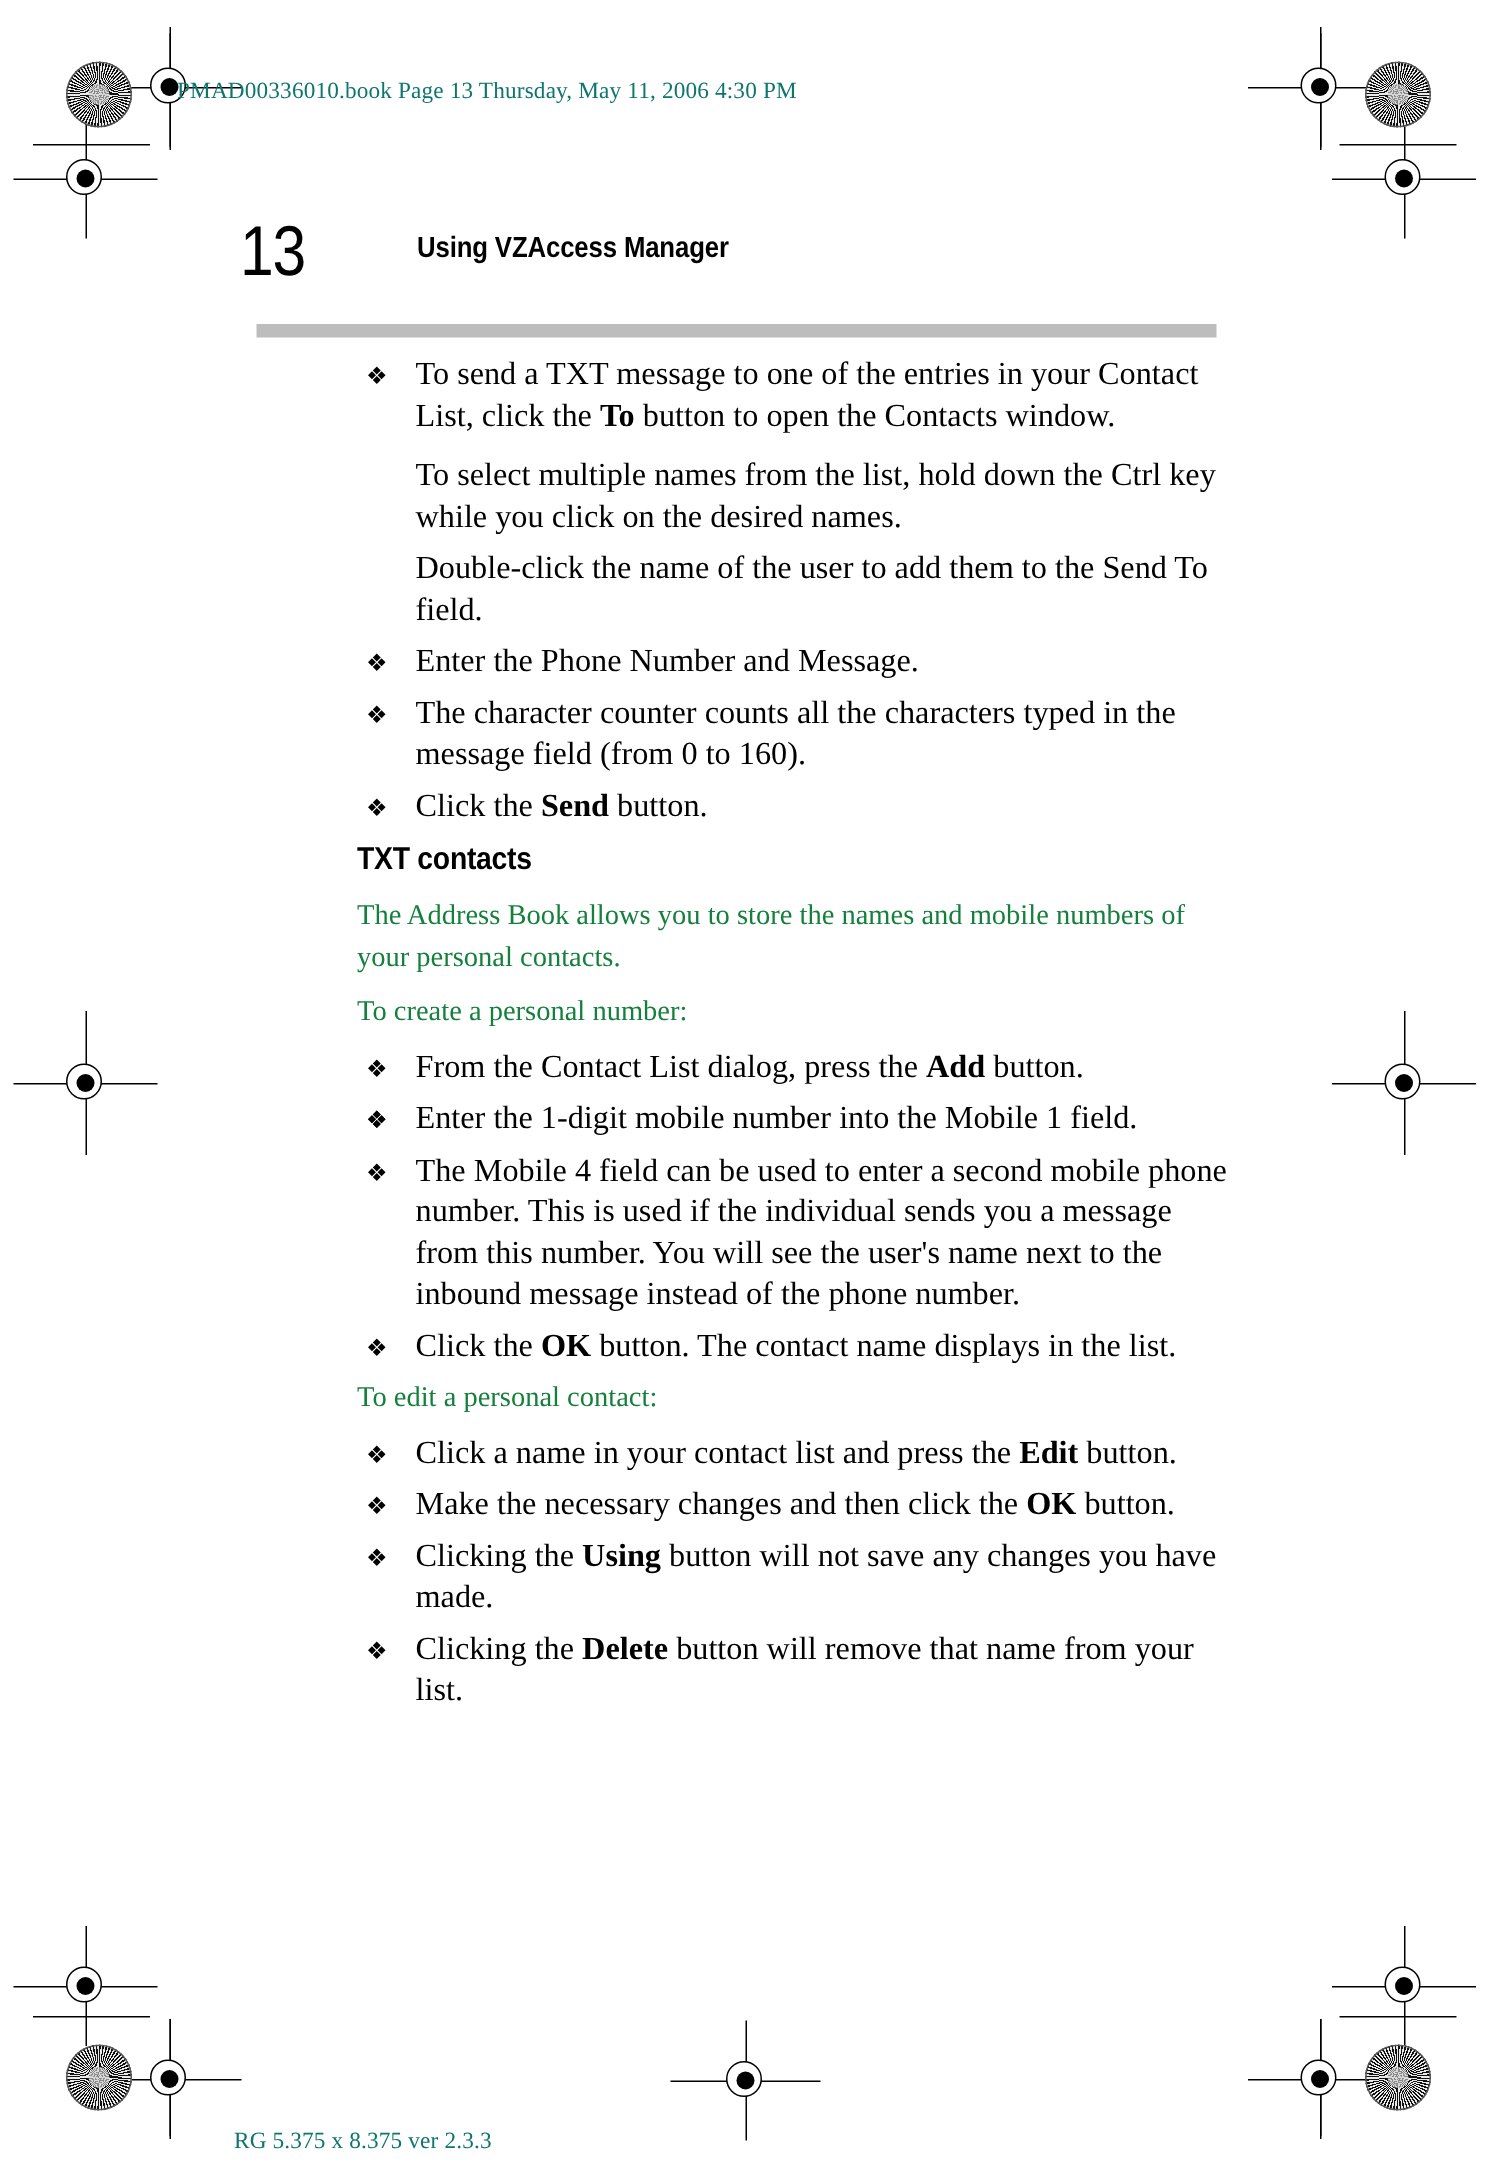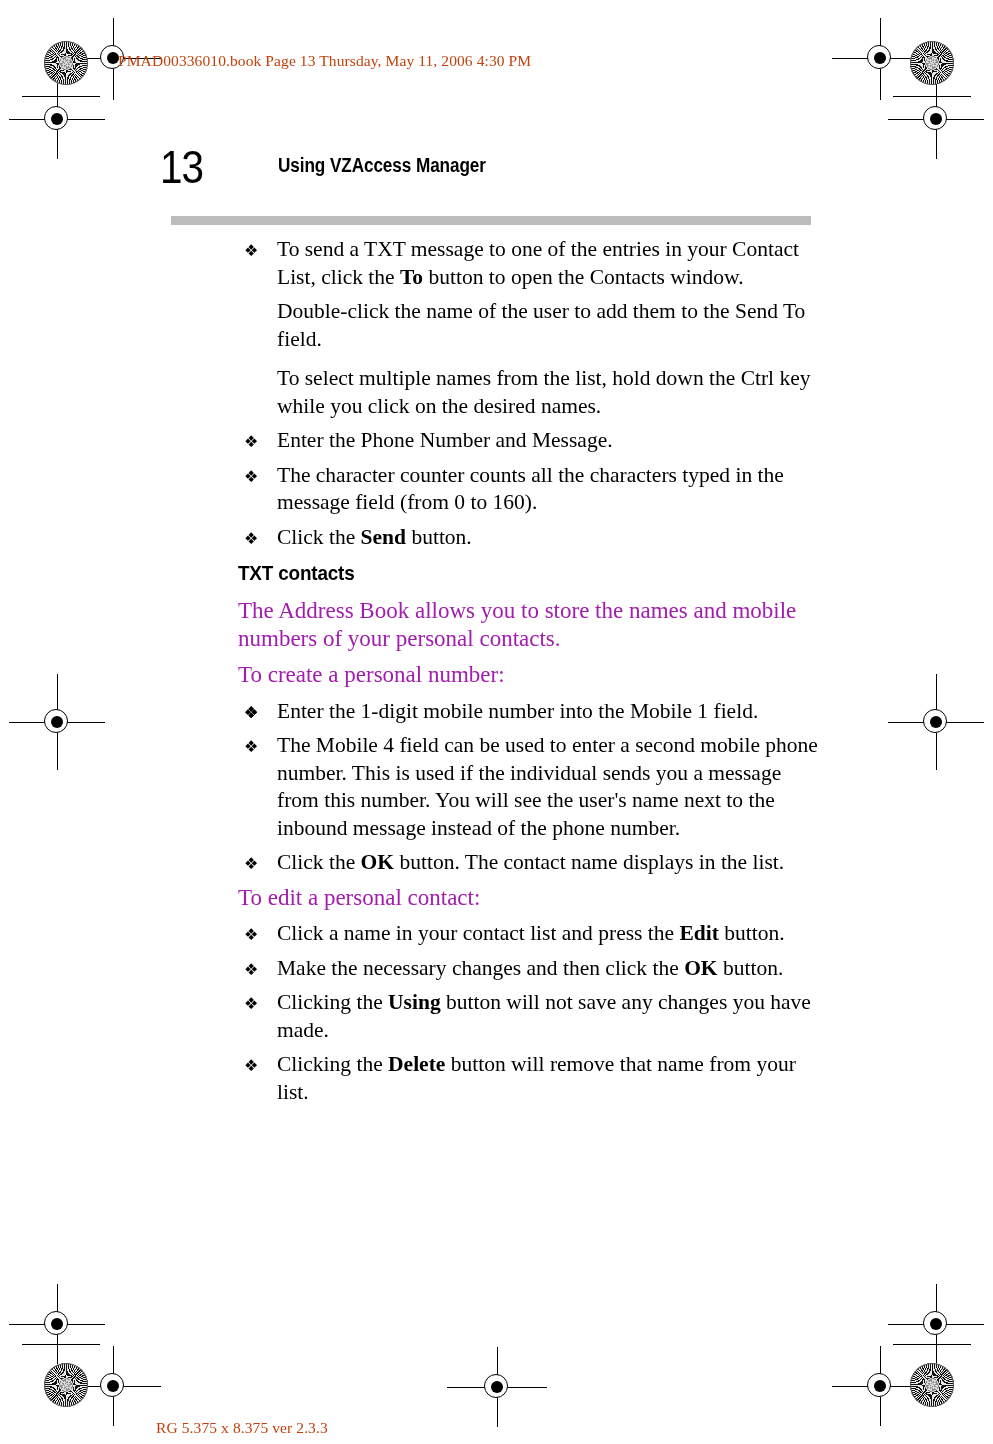--- a/index.html
+++ b/index.html
@@ -69,21 +69,21 @@
     margin: -7px 0 0 -7px;
     border-radius: 50%;
     background: repeating-conic-gradient(from 20deg, #8a8a8a 0deg 5deg, #d8d8d8 5deg 10deg);
   }
 
   
   .slug {
     position: absolute;
     font-family: "Liberation Serif", "DejaVu Serif", serif;
     font-size: 15.5px;
-    color: #c2410c;
+    color: #0f766e;
     white-space: nowrap;
     letter-spacing: 0.1px;
   }
   #file-slug { left: 118px; top: 52px; }
   #footer-slug { left: 156px; top: 1419px; font-size: 15.5px; }
 
   
   #folio {
     position: absolute;
     left: 160px;
@@ -120,23 +120,23 @@
   }
 
   
   #body-col {
     position: absolute;
     left: 238px;
     top: 236px;
     width: 585px;
   }
   .para {
-    font-size: 23px;
+    font-size: 19px;
     line-height: 27.5px;
-    color: #a21caf;
+    color: #15803d;
     margin: 0 0 9px 0;
     text-indent: 0;
   }
 
   .bullet-item {
     position: relative;
     padding-left: 39px;
     font-size: 21.5px;
     line-height: 27.5px;
     color: #000;
@@ -270,29 +270,29 @@
   <div class="rosette" style="left:910px; top:1363px;"></div>
 
   <div class="slug" id="file-slug">PMAD00336010.book  Page 13  Thursday, May 11, 2006  4:30 PM</div>
 
   <div id="folio">13</div>
   <div id="chapter-title">Using VZAccess Manager</div>
   <div id="header-rule"></div>
 
   <div id="body-col">
       <div class="bullet-item"><span class="bullet">❖</span><span>To send a TXT message to one of the entries in your Contact List, click the <b>To</b> button to open the Contacts window.</span></div>
+      <div class="subpara gap-top">To select multiple names from the list, hold down the Ctrl key while you click on the desired names.</div>
       <div class="subpara">Double-click the name of the user to add them to the Send To field.</div>
-      <div class="subpara gap-top">To select multiple names from the list, hold down the Ctrl key while you click on the desired names.</div>
       <div class="bullet-item"><span class="bullet">❖</span><span>Enter the Phone Number and Message.</span></div>
       <div class="bullet-item"><span class="bullet">❖</span><span>The character counter counts all the characters typed in the message field (from 0 to 160).</span></div>
       <div class="bullet-item"><span class="bullet">❖</span><span>Click the <b>Send</b> button.</span></div>
       <h2 class="section-head">TXT contacts</h2>
       <p class="para">The Address Book allows you to store the names and mobile numbers of your personal contacts.</p>
       <p class="para">To create a personal number:</p>
-      <div class="bullet-item"><span class="bullet">❖</span></div>
+      <div class="bullet-item"><span class="bullet">❖</span><span>From the Contact List dialog, press the <b>Add</b> button.</span></div>
       <div class="bullet-item"><span class="bullet">❖</span></div>
       <div class="bullet-item"><span class="bullet">❖</span><span>Enter the 1-digit mobile number into the Mobile 1 field.</span></div>
       <div class="bullet-item"><span class="bullet">❖</span><span>The Mobile 4 field can be used to enter a second mobile phone number. This is used if the individual sends you a message from this number. You will see the user's name next to the inbound message instead of the phone number.</span></div>
       <div class="bullet-item"><span class="bullet">❖</span><span>Click the <b>OK</b> button. The contact name displays in the list.</span></div>
       <p class="para">To edit a personal contact:</p>
       <div class="bullet-item"><span class="bullet">❖</span><span>Click a name in your contact list and press the <b>Edit</b> button.</span></div>
       <div class="bullet-item"><span class="bullet">❖</span><span>Make the necessary changes and then click the <b>OK</b> button.</span></div>
       <div class="bullet-item"><span class="bullet">❖</span><span>Clicking the <b>Using</b> button will not save any changes you have made.</span></div>
       <div class="bullet-item"><span class="bullet">❖</span><span>Clicking the <b>Delete</b> button will remove that name from your list.</span></div>
     </div>

